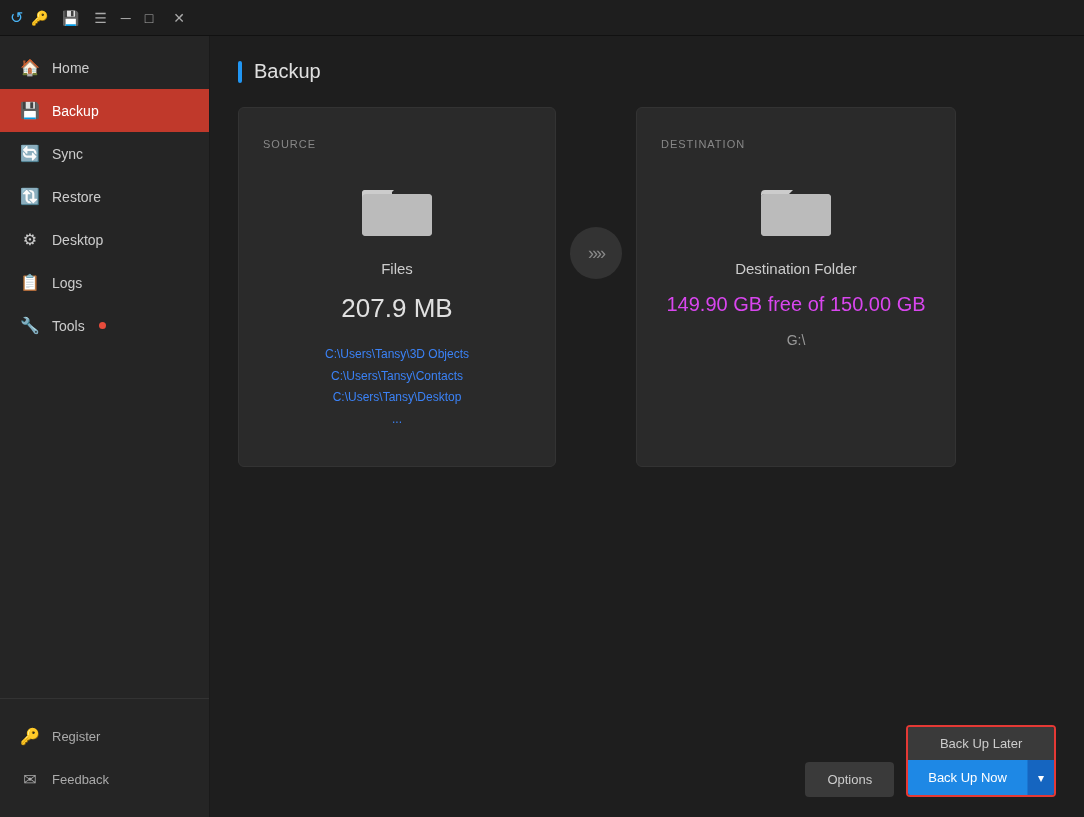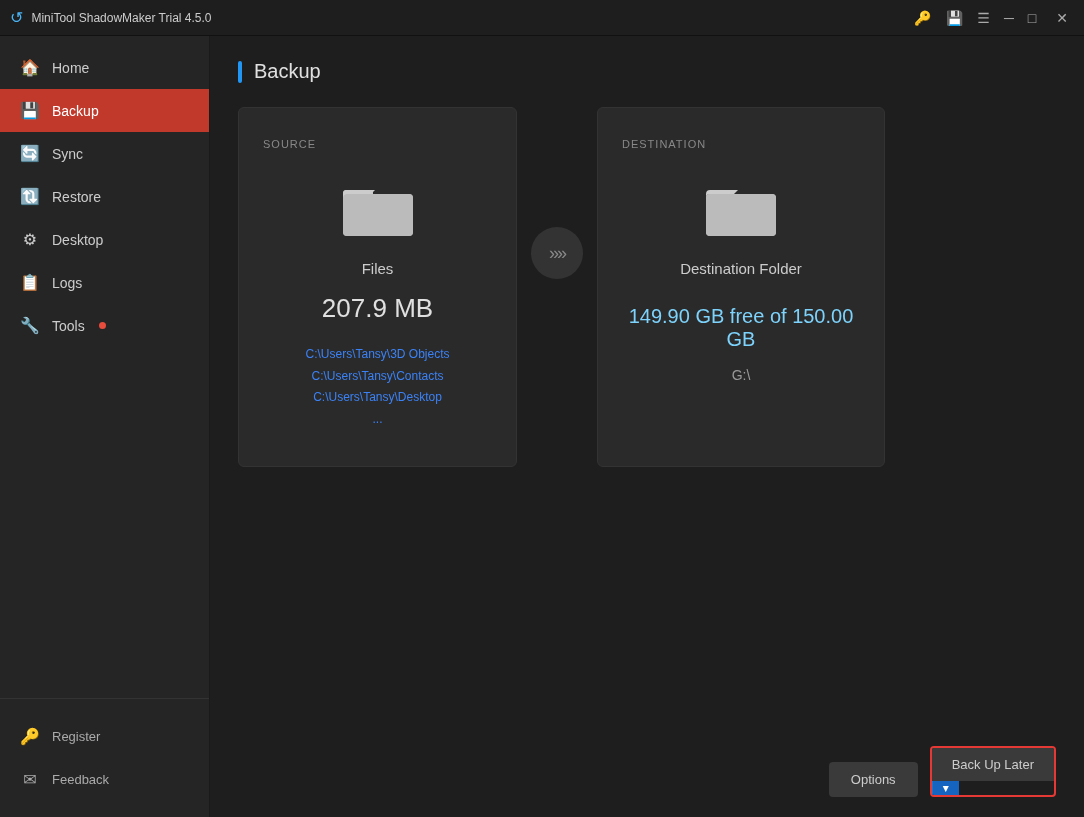--- a/index.html
+++ b/index.html
@@ -146,25 +146,25 @@
       border-radius: 6px;
       padding: 30px 24px;
       display: flex;
       flex-direction: column;
       align-items: center;
       cursor: pointer;
       border: 1px solid #333;
     }
 
     .source-card {
-      width: 279px;
+      width: 318px;
       min-height: 360px;
     }
     .dest-card {
-      width: 288px;
+      width: 320px;
       min-height: 360px;
     }
 
     .card-label {
       font-size: 11px;
       color: #888;
       letter-spacing: 1px;
       text-transform: uppercase;
       align-self: flex-start;
       margin-bottom: 30px;
@@ -188,26 +188,25 @@
     }
 
     .card-paths {
       color: #3b82f6;
       font-size: 12px;
       text-align: center;
       line-height: 1.8;
     }
 
     .card-free {
-      color: #7dd3fc;
+      color: #d946ef;
       font-size: 20px;
       font-weight: 500;
       margin-bottom: 16px;
       text-align: center;
-      margin-top: 12px;
     }
 
     .card-drive {
       color: #999;
       font-size: 14px;
     }
 
     
     .arrow-area {
       display: flex;
@@ -296,21 +295,20 @@
     .folder-svg {
       width: 70px;
       height: 56px;
     }
   </style>
 </head>
 <body>
 
 <div class="title-bar">
   <span class="title-bar-logo">↺</span>
-  <span class="title-bar-text">MiniTool ShadowMaker Trial 4.5.0</span>
   <div class="title-bar-icons">
     <span title="Register">🔑</span>
     <span>💾</span>
     <span>☰</span>
     <span>─</span>
     <span>□</span>
     <span class="title-close">✕</span>
   </div>
 </div>
 
@@ -424,20 +422,21 @@
 
     </div>
 
     <div class="bottom-bar">
 
       <button class="options-btn">Options</button>
 
       <div class="backup-now-group">
         <button class="back-up-later-btn">Back Up Later</button>
         <div class="back-up-now-row">
+          <button class="back-up-now-btn">Back Up Now</button>
           <button class="back-up-now-dropdown">▾</button>
         </div>
       </div>
 
     </div>
 
   </div>
 </div>
 
 </body></html>

